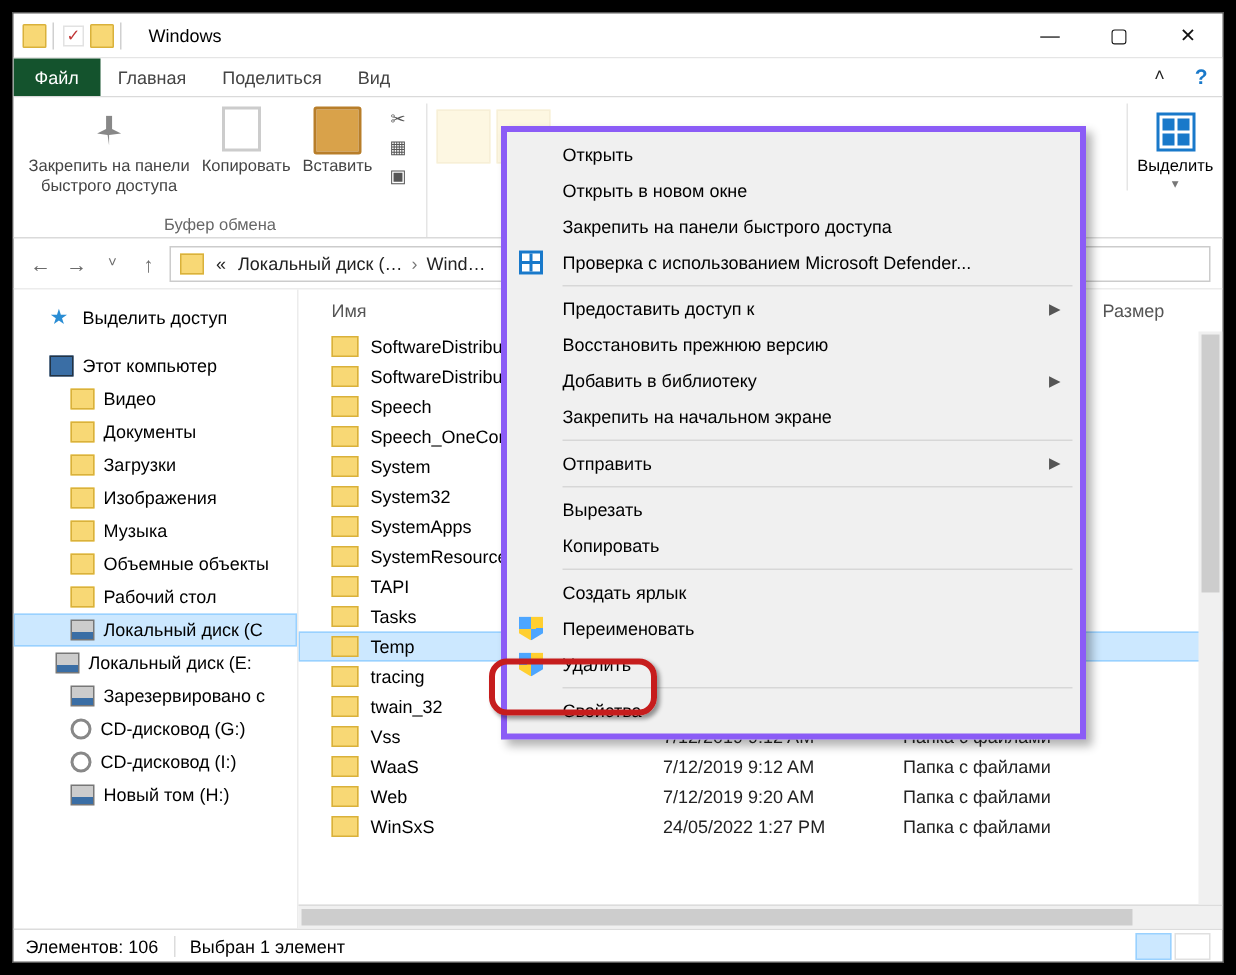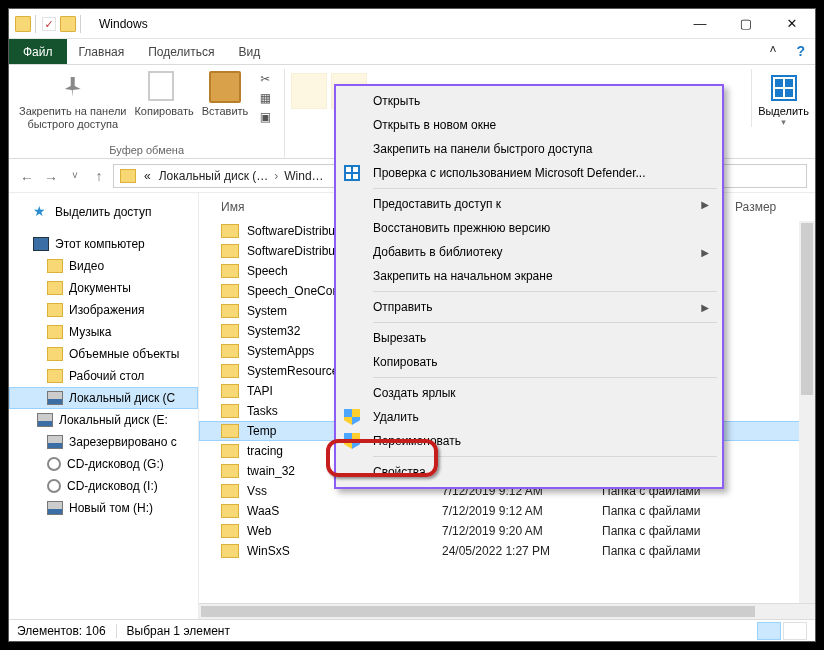--- a/index.html
+++ b/index.html
@@ -217,21 +217,21 @@
   .status .sdiv { width: 1px; height: 14px; background: #dcdcdc; margin: 0 10px; }
   .status .viewbtns { margin-left: auto; display: flex; gap: 2px; }
   .status .vb { width: 24px; height: 18px; border: 1px solid #e0e0e0; }
   .status .vb.active { background: #cce8ff; border-color: #99d1ff; }
   
   .ctx {
     position: absolute;
     left: 325px; top: 75px;
     width: 390px;
     background: #f0f0f0;
-    border: 2px solid #8b5cf6;
+    border: 4px solid #8b5cf6;
     box-shadow: 4px 4px 6px rgba(0,0,0,0.3);
     padding: 3px;
     z-index: 10;
   }
   .ctx .mi {
     height: 24px; display: flex; align-items: center;
     padding-left: 34px; padding-right: 10px;
     position: relative;
   }
   .ctx .mi .sub { margin-left: auto; color: #555; font-size: 10px; }
@@ -363,20 +363,24 @@
         <div class="navitem" style="padding-left: 38px;">
           <div class="nic folder"></div>
           <span>Видео</span>
         </div>
         <div class="navitem" style="padding-left: 38px;">
           <div class="nic folder"></div>
           <span>Документы</span>
         </div>
         <div class="navitem" style="padding-left: 38px;">
           <div class="nic folder"></div>
+          <span>Загрузки</span>
+        </div>
+        <div class="navitem" style="padding-left: 38px;">
+          <div class="nic folder"></div>
           <span>Изображения</span>
         </div>
         <div class="navitem" style="padding-left: 38px;">
           <div class="nic folder"></div>
           <span>Музыка</span>
         </div>
         <div class="navitem" style="padding-left: 38px;">
           <div class="nic folder"></div>
           <span>Объемные объекты</span>
         </div>
@@ -577,26 +581,26 @@
       </div>
       <div class="mi">
         <span>Копировать</span>
       </div>
       <div class="sep"></div>
       <div class="mi">
         <span>Создать ярлык</span>
       </div>
       <div class="mi">
         <div class="mic shield"></div>
+        <span>Переименовать</span>
+      </div>
+      <div class="mi">
+        <div class="mic shield"></div>
         <span>Удалить</span>
       </div>
-      <div class="mi">
-        <div class="mic shield"></div>
-        <span>Переименовать</span>
-      </div>
       <div class="sep"></div>
       <div class="mi">
         <span>Свойства</span>
       </div>
     </div>
 
   <div class="callout"></div>
 
 </div>
 

